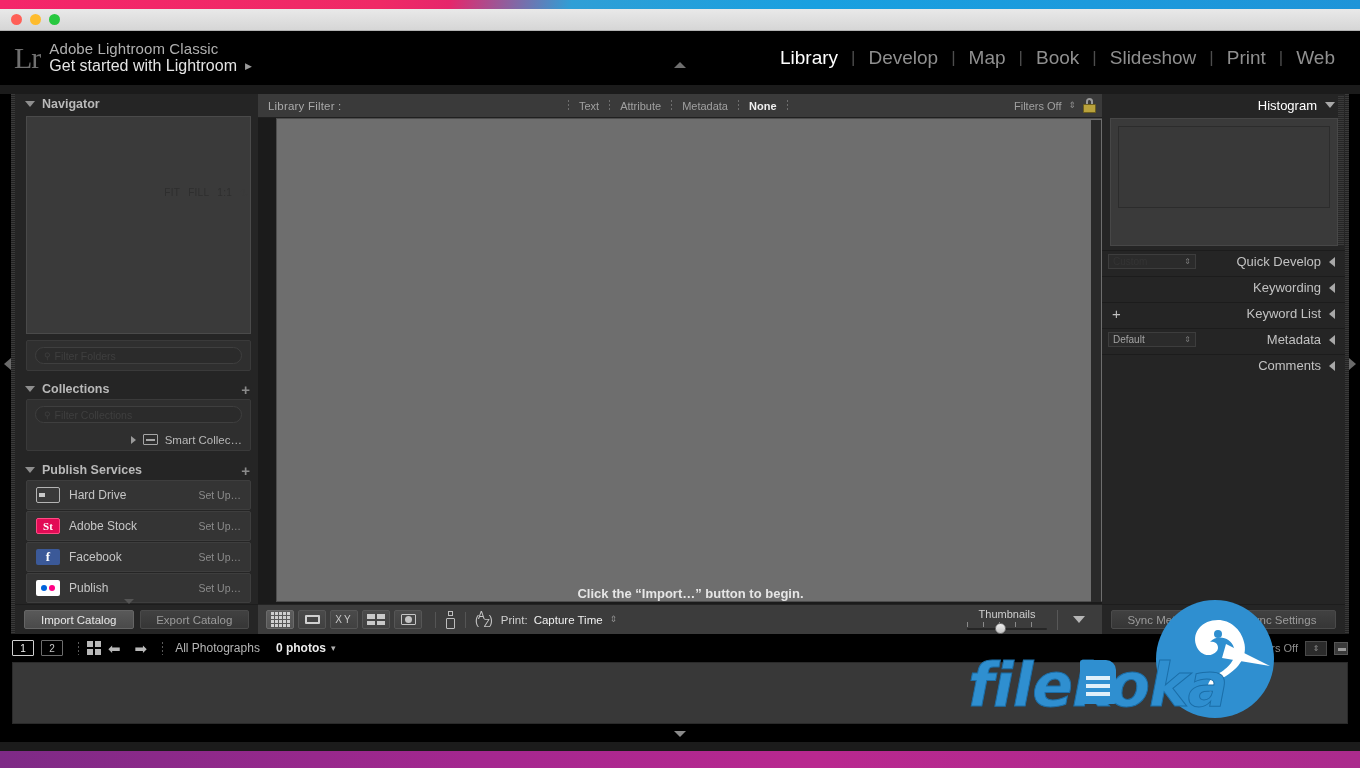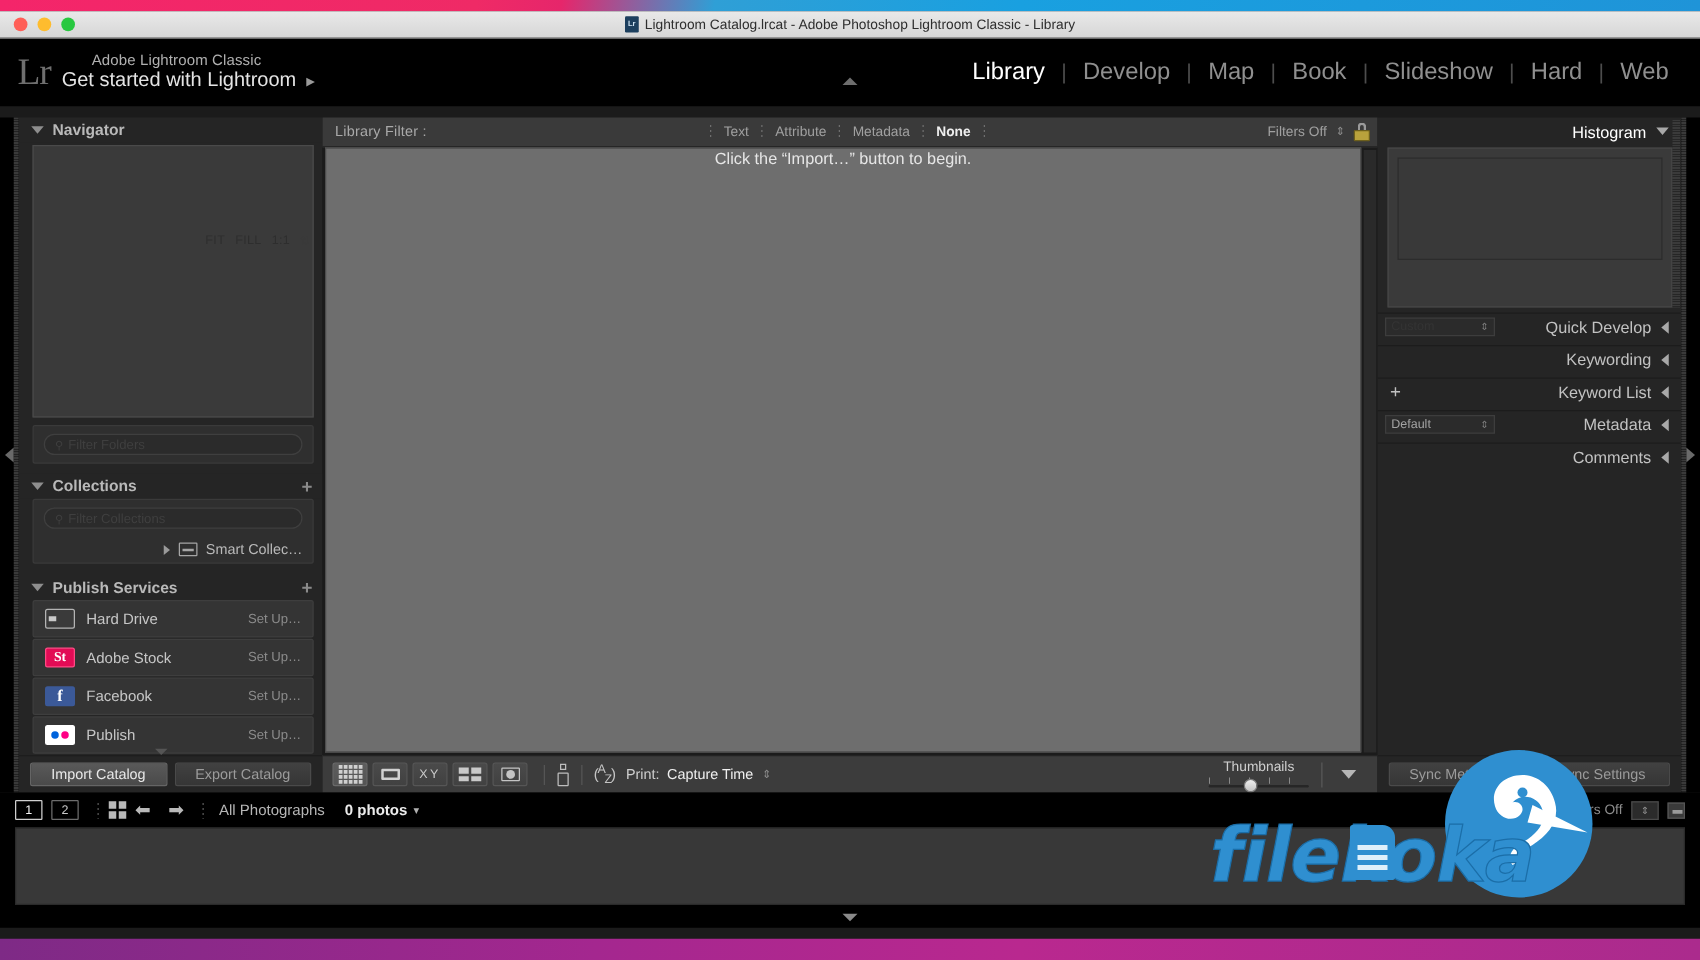--- a/index.html
+++ b/index.html
@@ -51,21 +51,21 @@
   
   .idbar {
     position: relative; height: 54px; background: #000;
     display: flex; align-items: center;
   }
   .lr-logo {
     margin-left: 14px; color: #6f6f6f; font-size: 30px; line-height: 1;
     font-family: "Liberation Serif", serif; letter-spacing: -1px; font-weight: 400;
   }
   .id-text { margin-left: 9px; line-height: 1.15; }
-  .id-small { font-size: 12px; color: #b0b0b0; letter-spacing: .1px; margin-left: 24px; }
+  .id-small { font-size: 15px; color: #b0b0b0; letter-spacing: .1px; }
   .id-big { font-size: 16px; color: #e4e4e4; display: flex; align-items: center; gap: 8px; }
   .id-arrow { font-size: 9px; color: #9a9a9a; }
 
   .modules {
     position: absolute; right: 12px; top: 0; height: 54px;
     display: flex; align-items: center; gap: 0;
   }
   .mod {
     font-size: 19px; color: #8f8f8f; padding: 0 13px; cursor: pointer;
     font-family: "Liberation Sans", sans-serif;
@@ -203,23 +203,23 @@
   .fb-right { margin-left: auto; display: flex; align-items: center; gap: 7px; }
   .fb-off { font-size: 11px; color: #a0a0a0; }
   .stepper2 { font-size: 9px; color: #8f8f8f; line-height: .9; }
   .lock {
     width: 13px; height: 15px; position: relative;
   }
   .lock-body { position: absolute; bottom: 0; left: 0; width: 13px; height: 9px; background: #b9a23c; border: 1px solid #6d5f1c; border-radius: 1px; }
   .lock-sh { position: absolute; top: 0; left: 3px; width: 7px; height: 7px; border: 2px solid #9a9a9a; border-bottom: none; border-radius: 4px 4px 0 0; }
 
   .content-area {
-    position: absolute; left: 2px; top: 24px; width: 829px; height: 484px;
+    position: absolute; left: 18px; top: 24px; width: 829px; height: 484px;
     background: #6e6e6e; border: 1px solid #4d4d4d;
-    display: flex; align-items: flex-start; justify-content: center;
+    display: flex; align-items: flex-end; justify-content: center; font-weight: bold;
   }
   .content-msg { font-size: 13px; color: #e6e6e6; }
   .center-scroll {
     position: absolute; right: 1px; top: 26px; width: 10px; height: 482px; background: #2a2a2a;
   }
 
   .toolbar {
     position: absolute; left: 0; bottom: 0; width: 844px; height: 30px;
     background: #3c3c3c; border-top: 1px solid #232323;
     display: flex; align-items: center; padding: 0 8px; gap: 0;
@@ -364,24 +364,20 @@
   <div class="desktop-bottom"></div>
 
   <div class="win">
 
     <div class="titlebar">
       <div class="lights">
         <div class="light l-red"></div>
         <div class="light l-yellow"></div>
         <div class="light l-green"></div>
       </div>
-      <div class="title-text">
-        <span class="lr-doc-icon">Lr</span>
-        <span>Lightroom Catalog.lrcat - Adobe Photoshop Lightroom Classic - Library</span>
-      </div>
     </div>
 
     <div class="idbar">
       <div class="lr-logo">Lr</div>
       <div class="id-text">
         <div class="id-small">Adobe Lightroom Classic</div>
         <div class="id-big">
           <span>Get started with Lightroom</span>
           <span class="id-arrow">▶</span>
         </div>
@@ -390,21 +386,21 @@
         <span class="mod active">Library</span>
         <span class="mod-sep">|</span>
         <span class="mod">Develop</span>
         <span class="mod-sep">|</span>
         <span class="mod">Map</span>
         <span class="mod-sep">|</span>
         <span class="mod">Book</span>
         <span class="mod-sep">|</span>
         <span class="mod">Slideshow</span>
         <span class="mod-sep">|</span>
-        <span class="mod">Hard</span>
+        <span class="mod">Print</span>
         <span class="mod-sep">|</span>
         <span class="mod">Web</span>
       </div>
       <div class="top-tri"></div>
     </div>
 
     <div class="body-row">
 
       <div class="edge edge-l">
         <div class="tri-left"></div>

